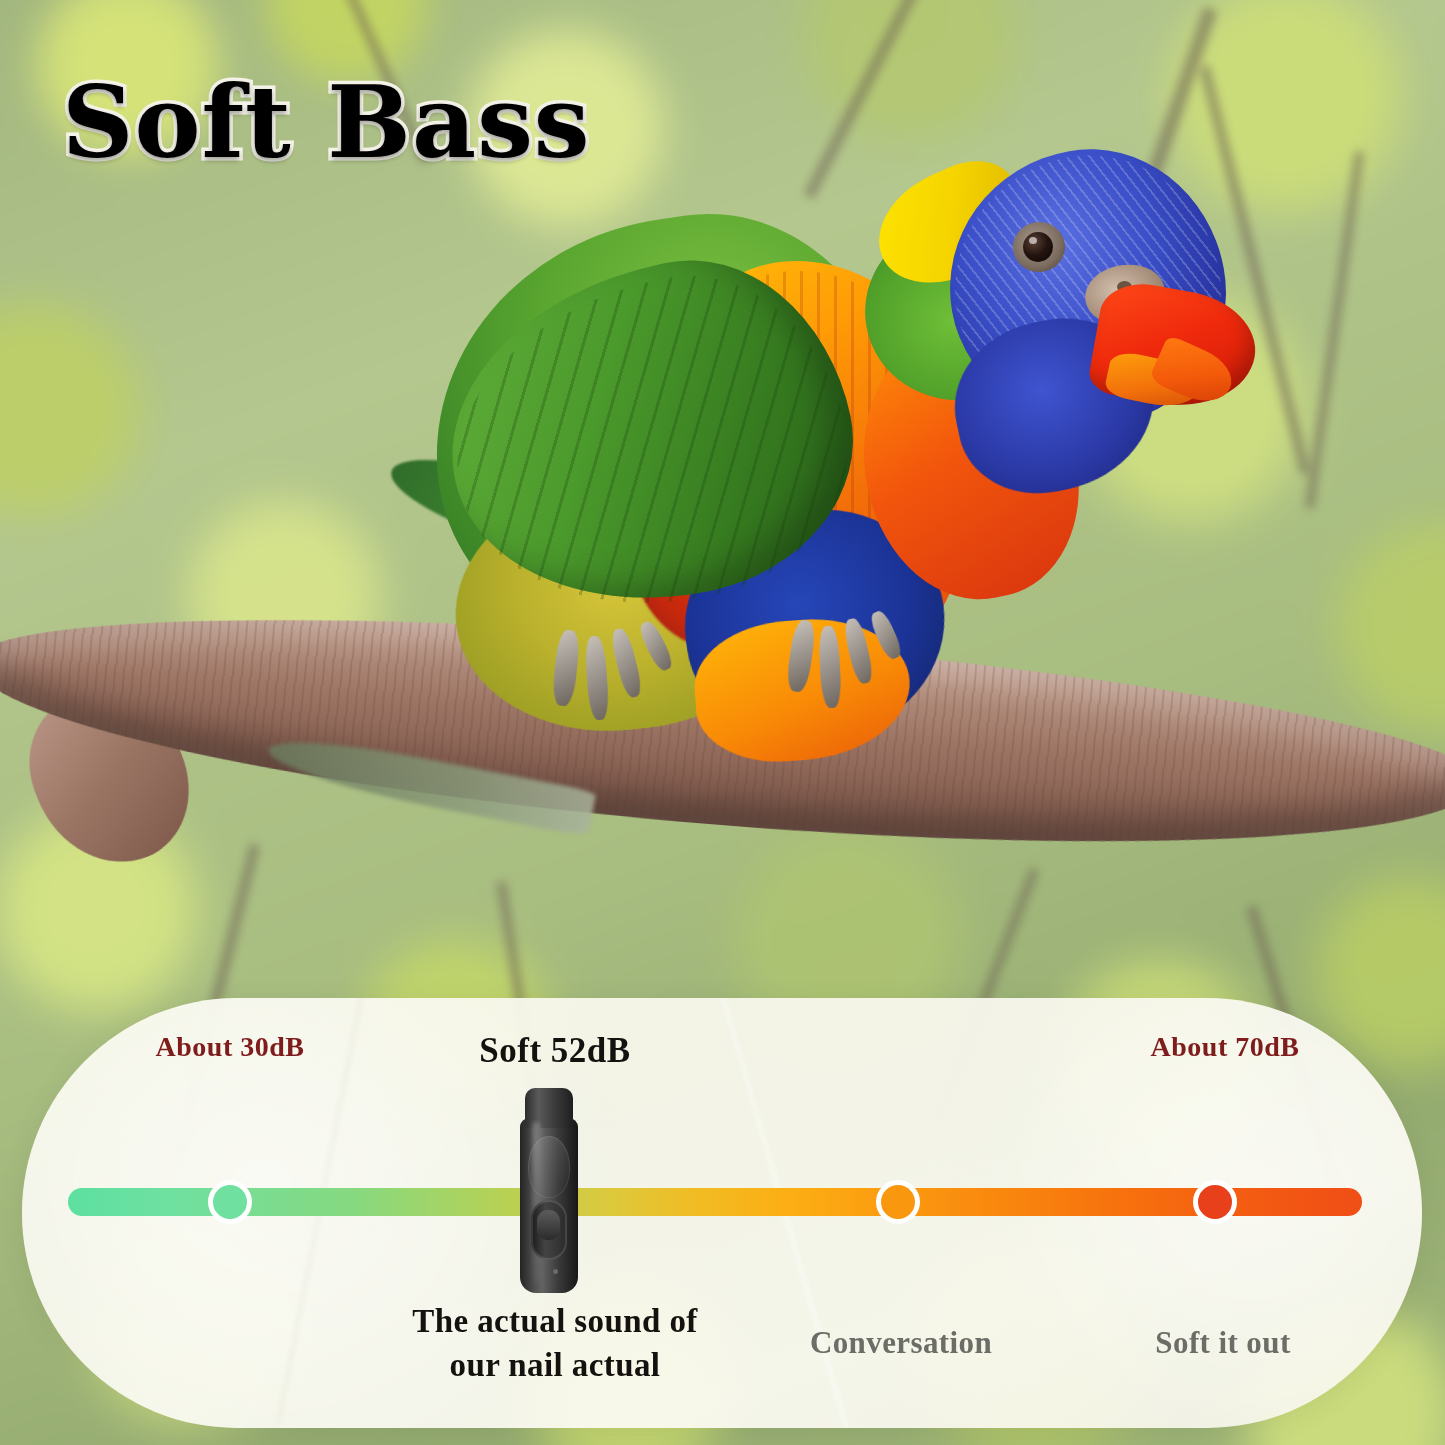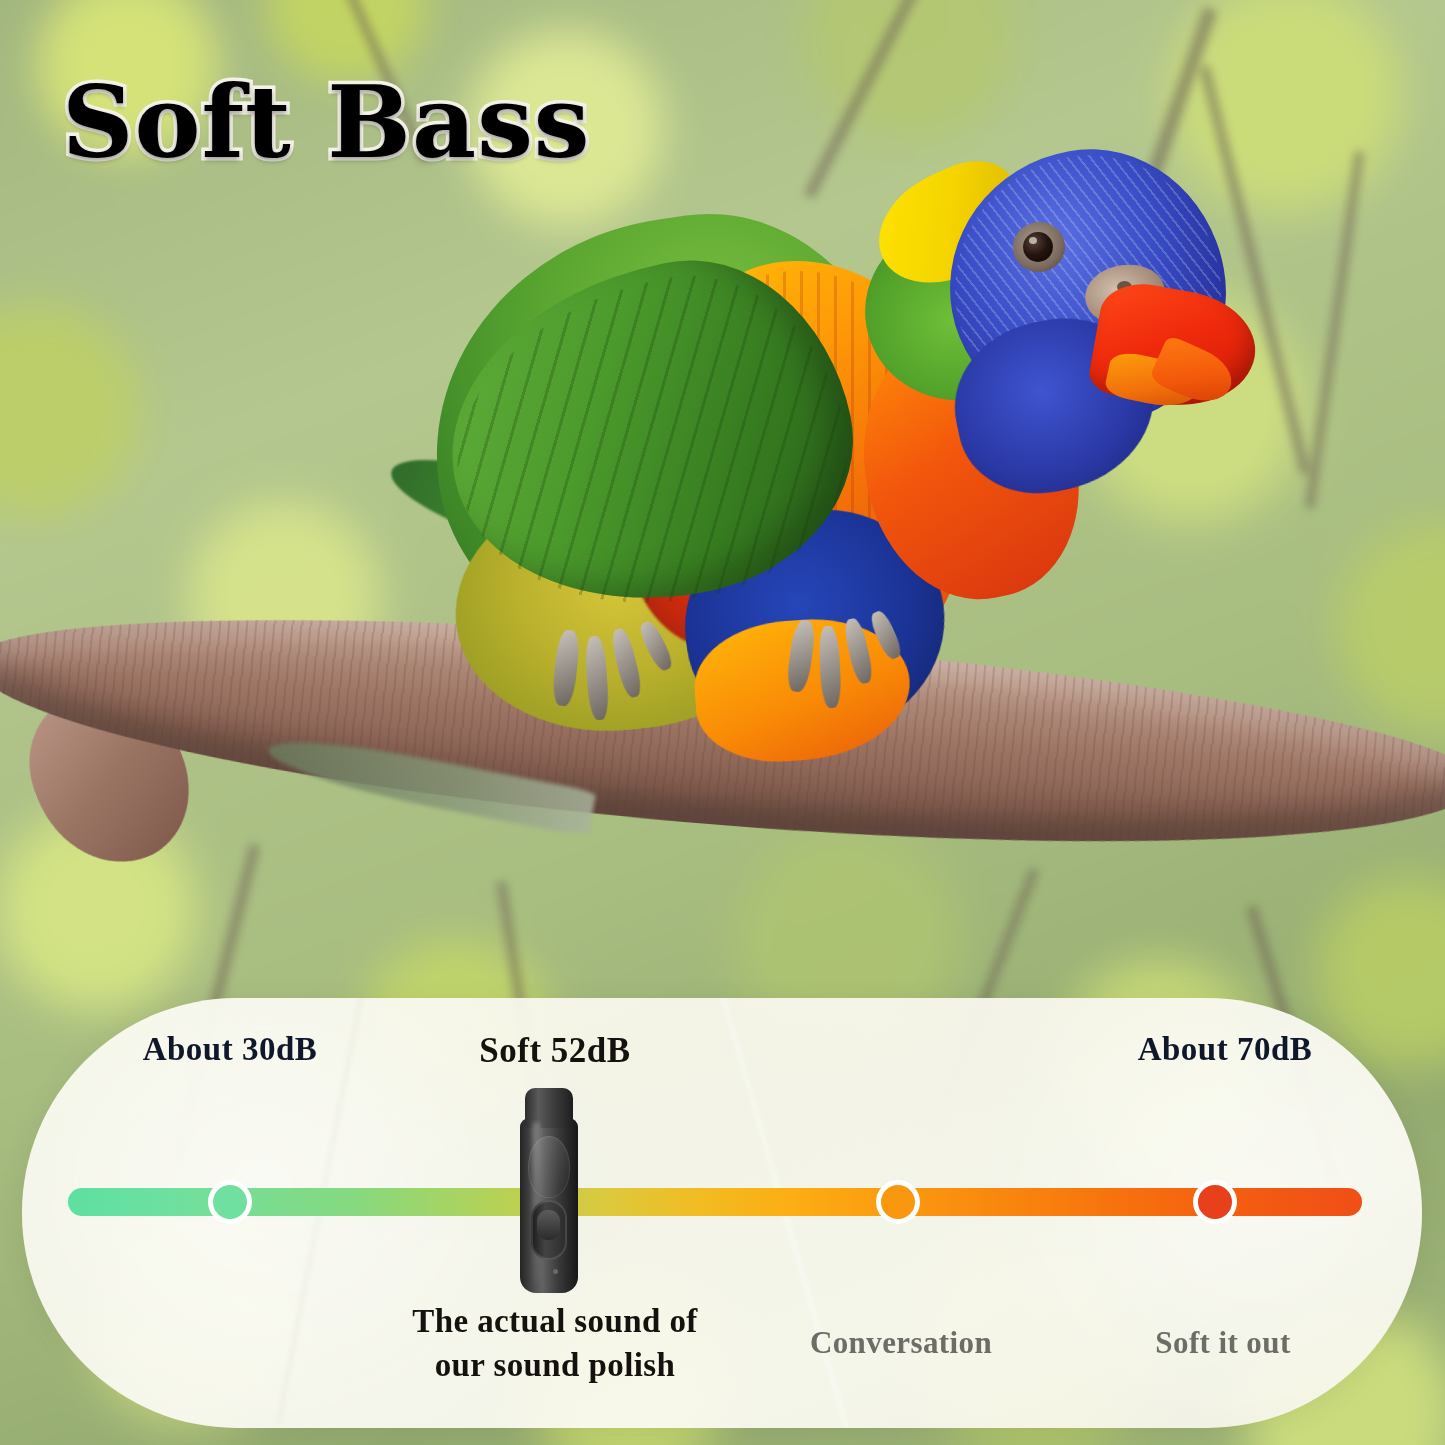--- a/index.html
+++ b/index.html
@@ -247,22 +247,22 @@
       #f04e16 100%);
   }
   .dot{
     position:absolute;width:44px;height:44px;border-radius:50%;
     border:5px solid #ffffff;box-sizing:border-box;top:1180px;
   }
 
   .lbl-top{
     position:absolute;top:1031px;
     font-family:"Liberation Serif", serif;
-    font-size:33px;font-weight:bold;letter-spacing:.5px;
-    color:#0f172a;white-space:nowrap;text-align:center;
+    font-size:28px;font-weight:bold;letter-spacing:.5px;
+    color:#7f1d1d;white-space:nowrap;text-align:center;
   }
   .lbl-top.hl{color:#14110e;font-size:35px;}
   .lbl-bot{
     position:absolute;
     font-family:"Liberation Serif", serif;
     font-size:31px;font-weight:bold;letter-spacing:.4px;
     color:#6d6d68;white-space:nowrap;text-align:center;
   }
   .lbl-bot.hl{color:#14110e;font-size:33px;line-height:1.32;white-space:normal;}
 
@@ -380,21 +380,21 @@
   </div>
 
   <div class="dot" style="left:208px;background:#6fe0a0;"></div>
   <div class="dot" style="left:876px;background:#f9980f;"></div>
   <div class="dot" style="left:1193px;background:#e8401a;"></div>
 
   <div class="lbl-top" style="left:110px;width:240px;">About 30dB</div>
   <div class="lbl-top hl" style="left:430px;width:250px;">Soft 52dB</div>
   <div class="lbl-top" style="left:1100px;width:250px;">About 70dB</div>
 
-  <div class="lbl-bot hl" style="left:400px;top:1300px;width:310px;">The actual sound of our sound polish</div>
+  <div class="lbl-bot hl" style="left:400px;top:1300px;width:310px;">The actual sound of our nail actual</div>
   <div class="lbl-bot" style="left:776px;top:1325px;width:250px;">Conversation</div>
   <div class="lbl-bot" style="left:1098px;top:1325px;width:250px;">Soft it out</div>
 
   <div class="device">
     <div class="dev-body"></div>
     <div class="dev-cap"></div>
     <div class="dev-ridge"></div>
     <div class="dev-shine"></div>
     <div class="dev-btn"></div>
     <div class="dev-btn-in"></div>

